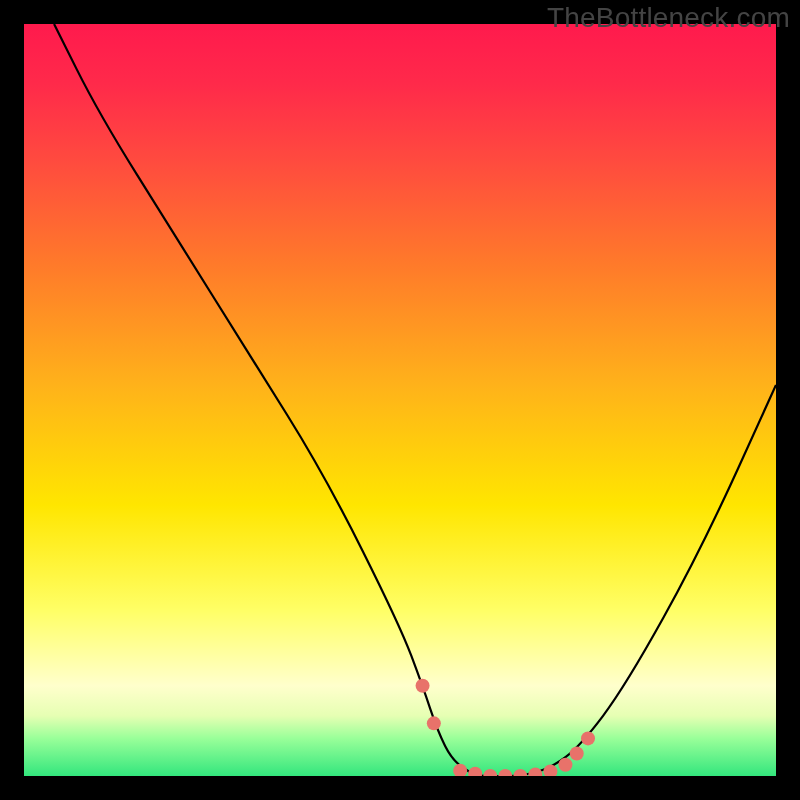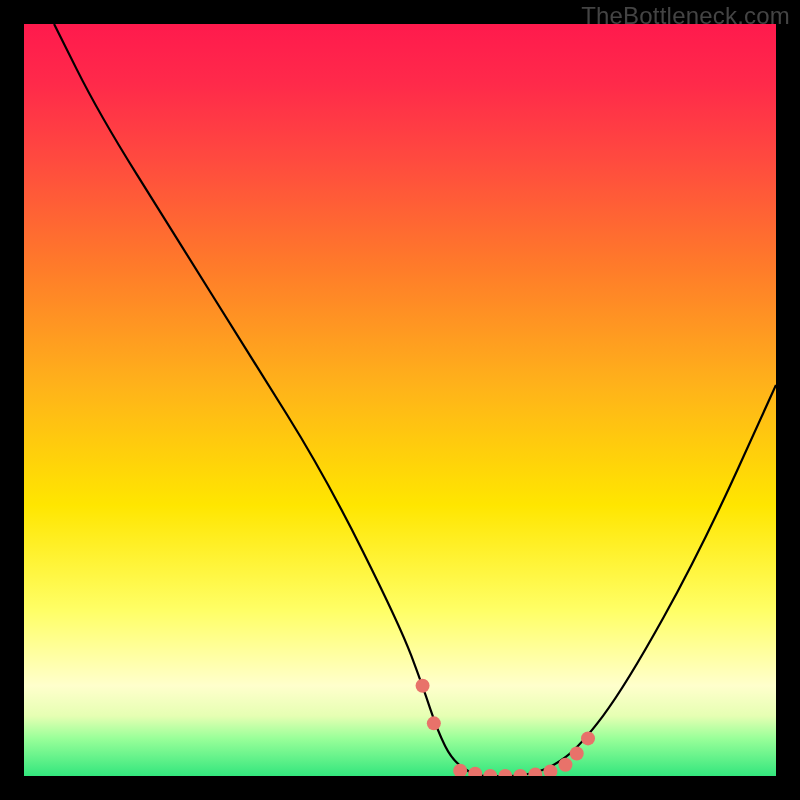--- a/index.html
+++ b/index.html
@@ -30,21 +30,21 @@
       #99ff99 95%,
       #33e67d 100%
     );
     box-sizing: border-box;
   }
   .attribution {
     position: absolute;
     top: 2px;
     right: 10px;
     color: #444;
-    font-size: 24px;
+    font-size: 28px;
     font-weight: 500;
     letter-spacing: 0.2px;
   }
   svg.curve {
     position: absolute;
     left: 24px;
     top: 24px;
     width: 752px;
     height: 752px;
     pointer-events: none;

